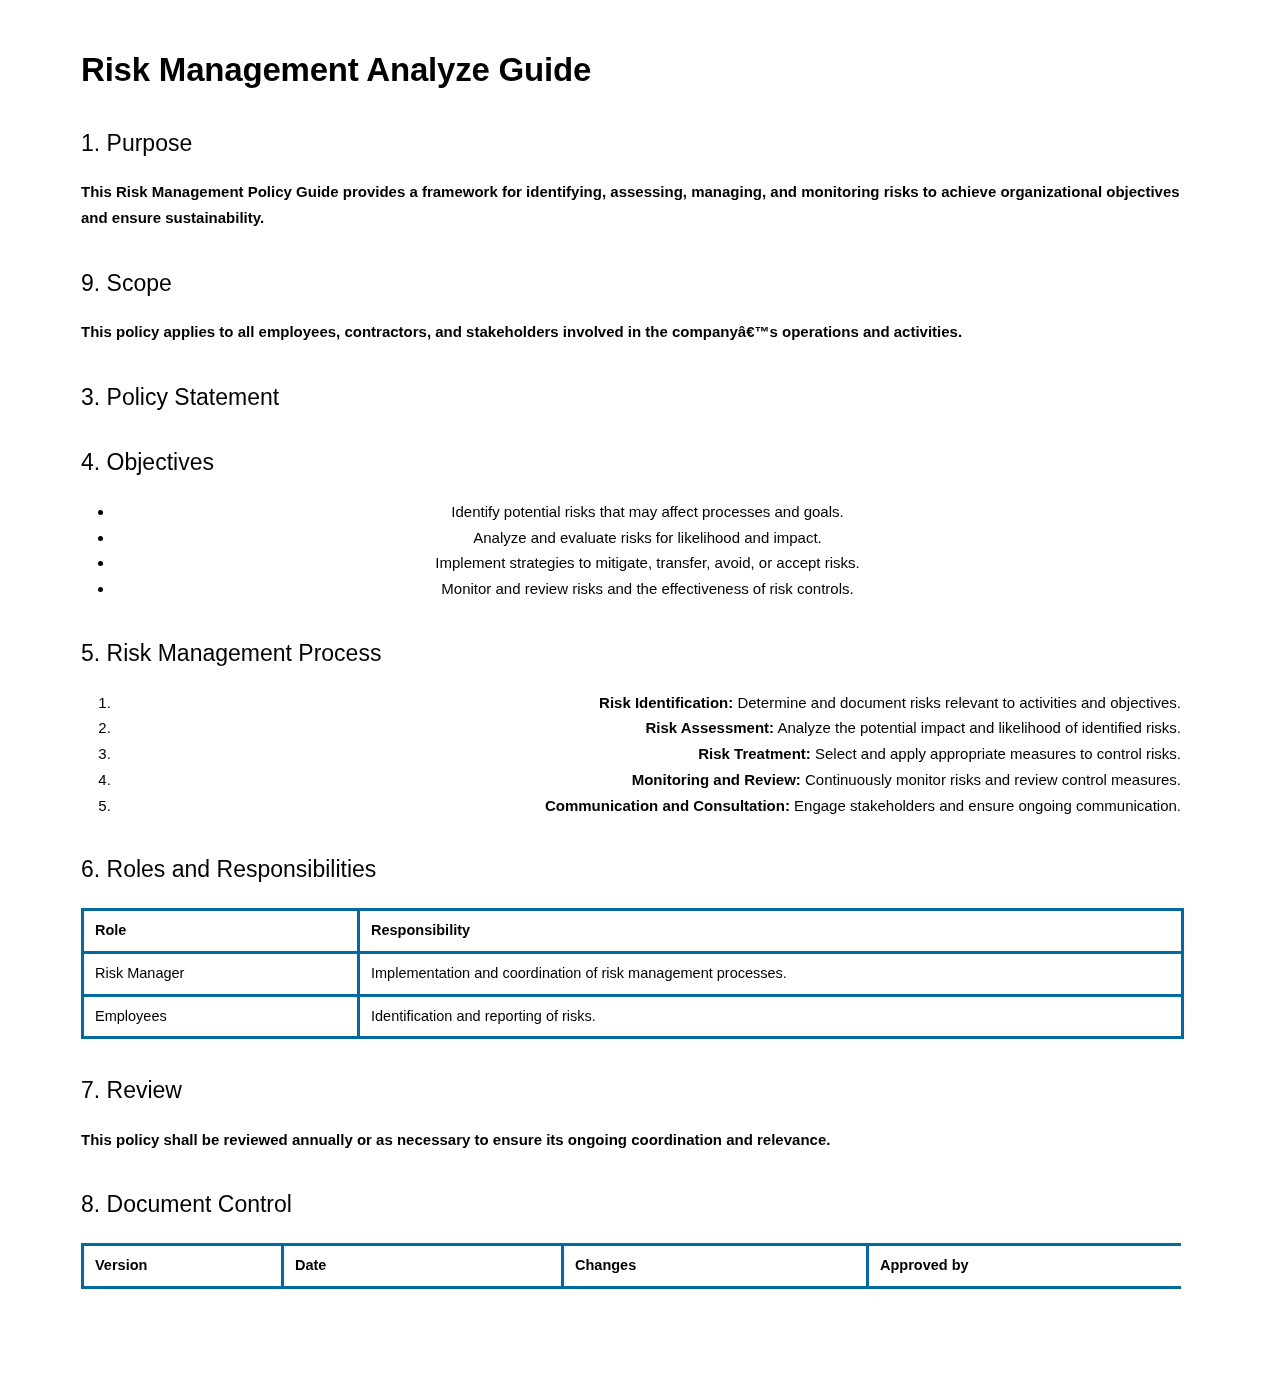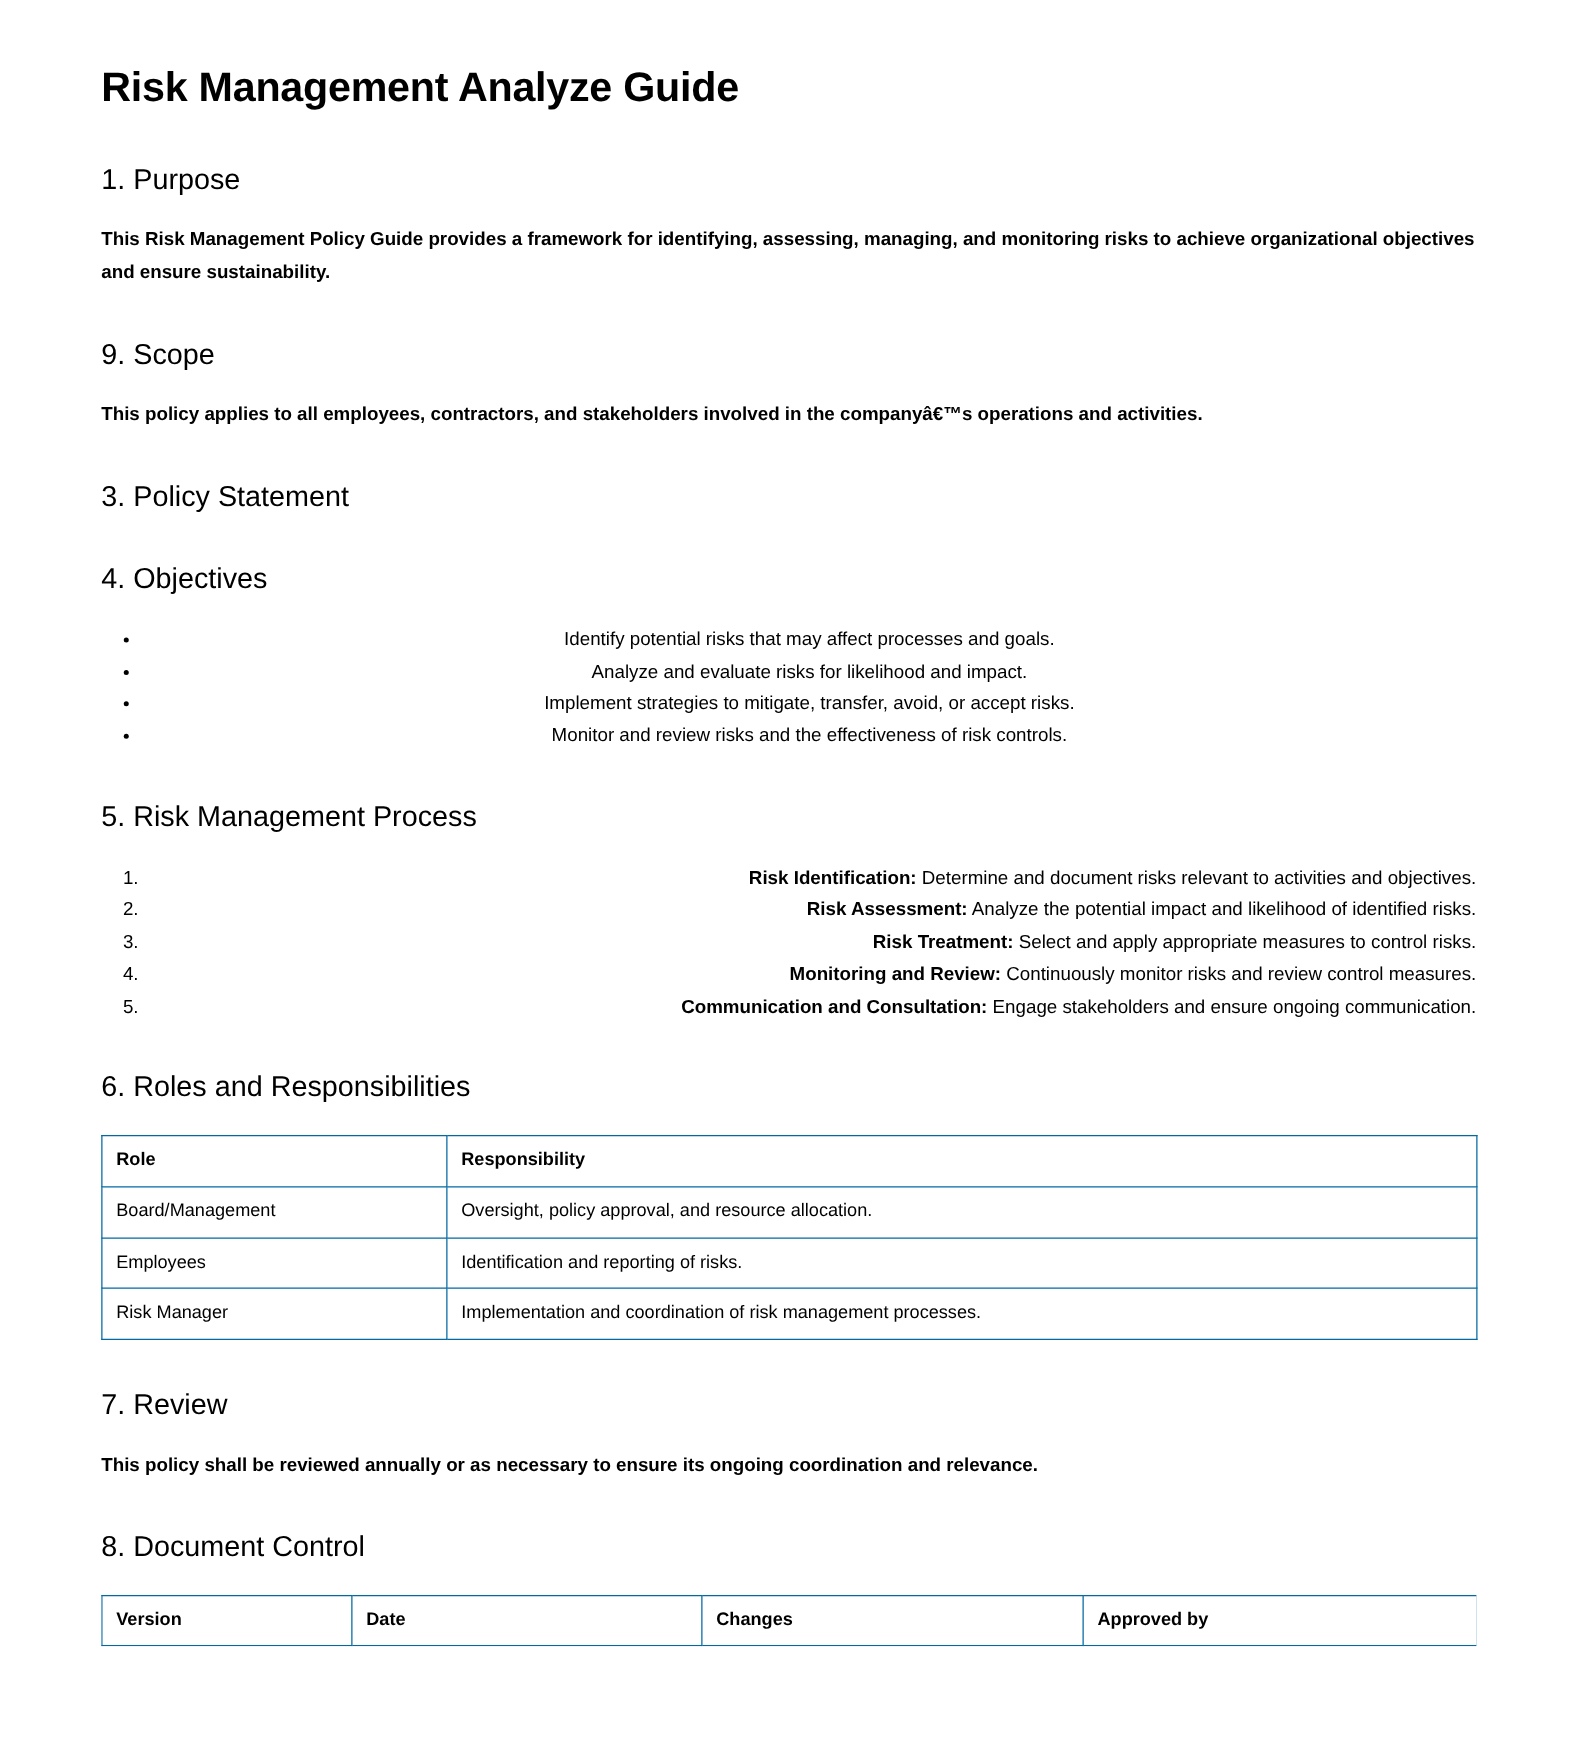--- a/index.html
+++ b/index.html
@@ -66,21 +66,21 @@
     font-weight: bold;
   }
   table.doc-table {
     border-collapse: collapse;
     width: 1100px;
     table-layout: fixed;
     margin: 0;
   }
   table.doc-table th,
   table.doc-table td {
-    border: 1px solid #0369a1;
+    border: 3px solid #0369a1;
     padding: 9px 11px;
     text-align: left;
     font-size: 14.5px;
     line-height: 1.5;
     vertical-align: middle;
     height: 38px;
   }
   table.doc-table th {
     font-weight: bold;
   }
@@ -146,30 +146,26 @@
         <col class="c-resp">
       </colgroup>
       <thead>
         <tr>
             <th>Role</th>
             <th>Responsibility</th>
           </tr>
       </thead>
       <tbody>
           <tr>
-            <td>Board/Management</td>
-            <td>Oversight, policy approval, and resource allocation.</td>
+            <td>Risk Manager</td>
+            <td>Implementation and coordination of risk management processes.</td>
           </tr>
           <tr>
             <td>Employees</td>
             <td>Identification and reporting of risks.</td>
-          </tr>
-          <tr>
-            <td>Risk Manager</td>
-            <td>Implementation and coordination of risk management processes.</td>
           </tr>
         </tbody>
     </table>
   </div>
 
   <div class="section">
     <h2 class="section-heading">7. Review</h2>
     <p class="body-text">This policy shall be reviewed annually or as necessary to ensure its ongoing coordination and relevance.</p>
   </div>
 

